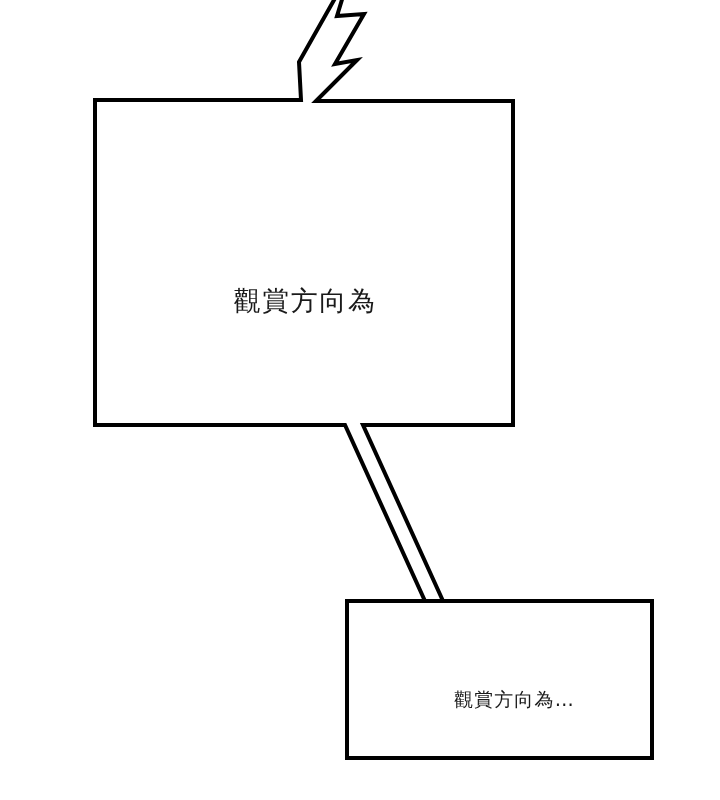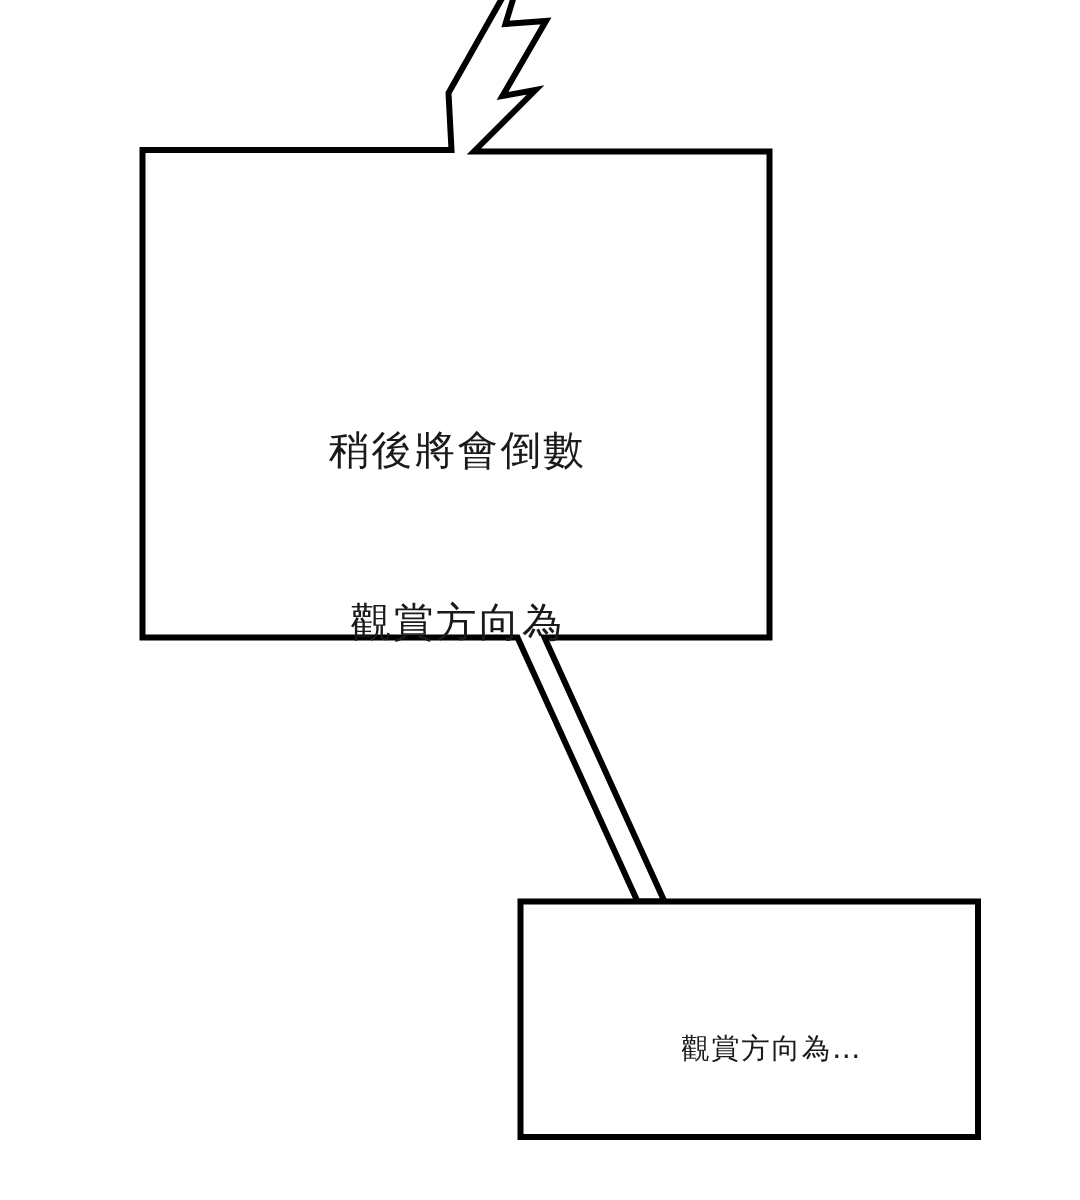--- a/index.html
+++ b/index.html
@@ -82,21 +82,20 @@
     <path fill="#ffffff" stroke="#000000" stroke-width="4" stroke-linejoin="miter" stroke-linecap="butt" d="M 347,601
              L 425,601
              L 443,601
              L 652,601
              L 652,758
              L 347,758
              Z"></path>
   </svg>
 
   <div id="main-bubble-text" class="bubble-text">
-    <span class="line">稍後將會倒數</span>
     <span class="line">觀賞方向為</span>
   </div>
 
   <div id="reply-bubble-text" class="bubble-text">
     <span class="line">觀賞方向為…</span>
   </div>
 
 </div>
 
 </body></html>

